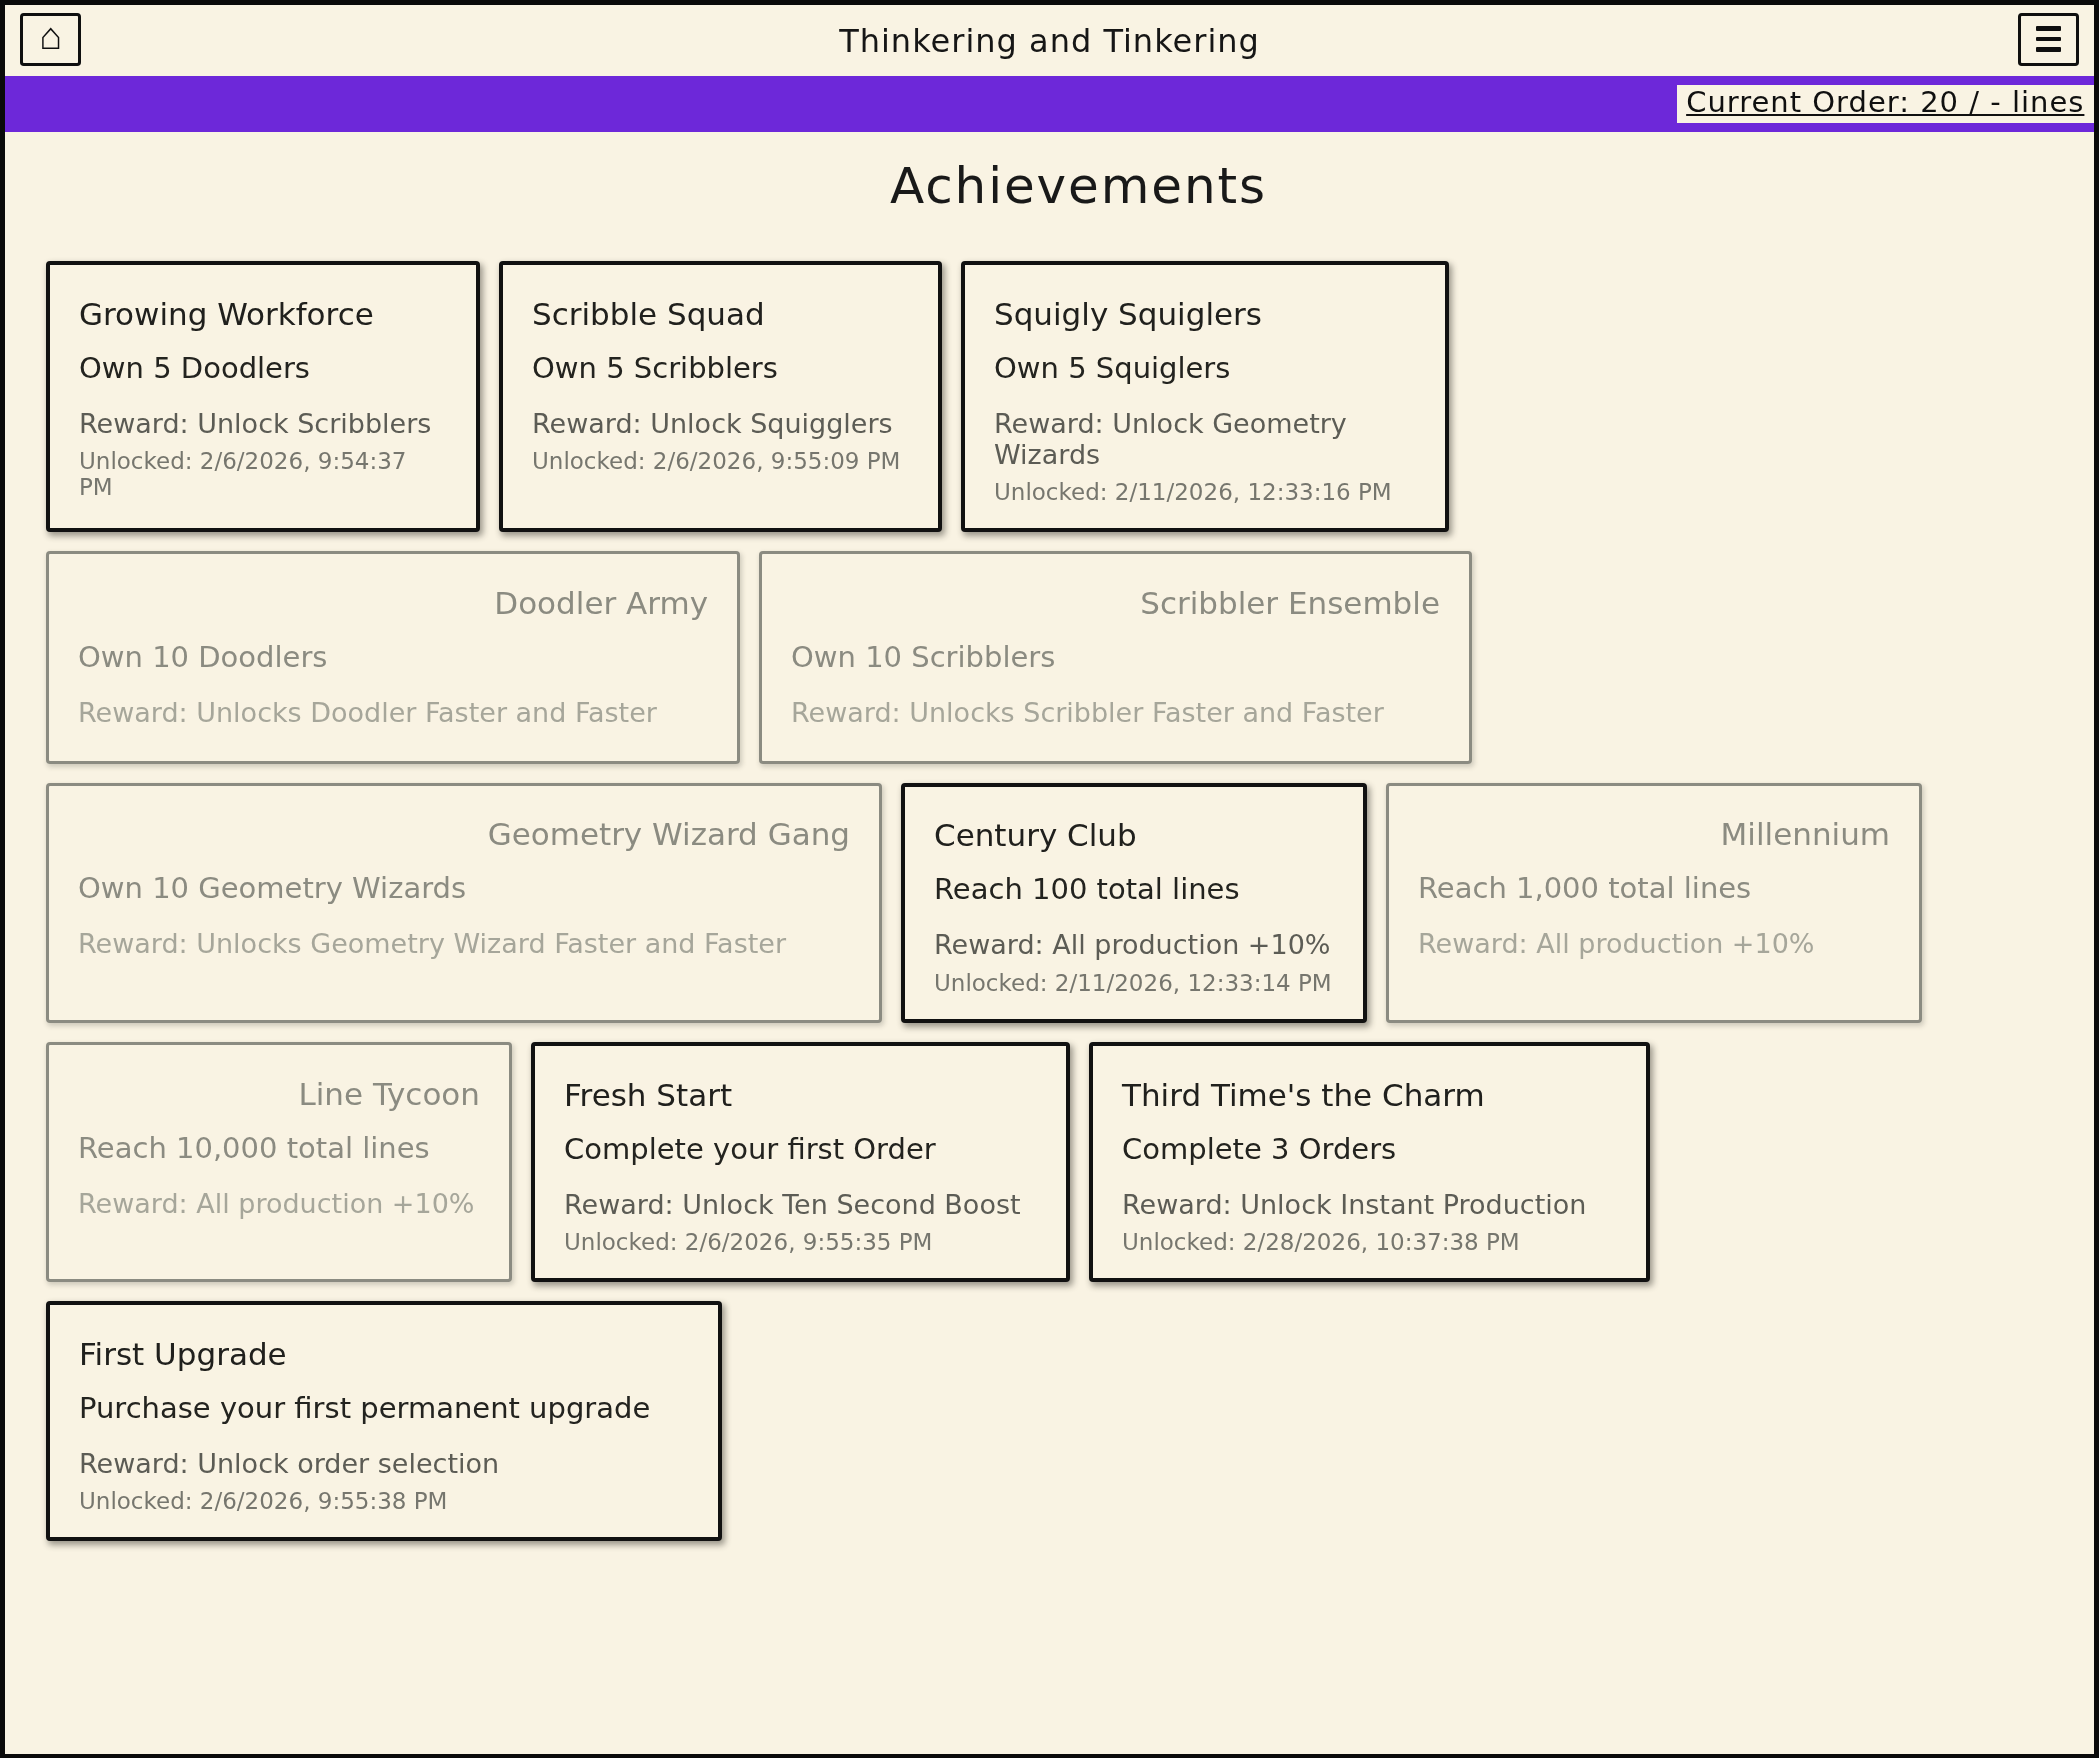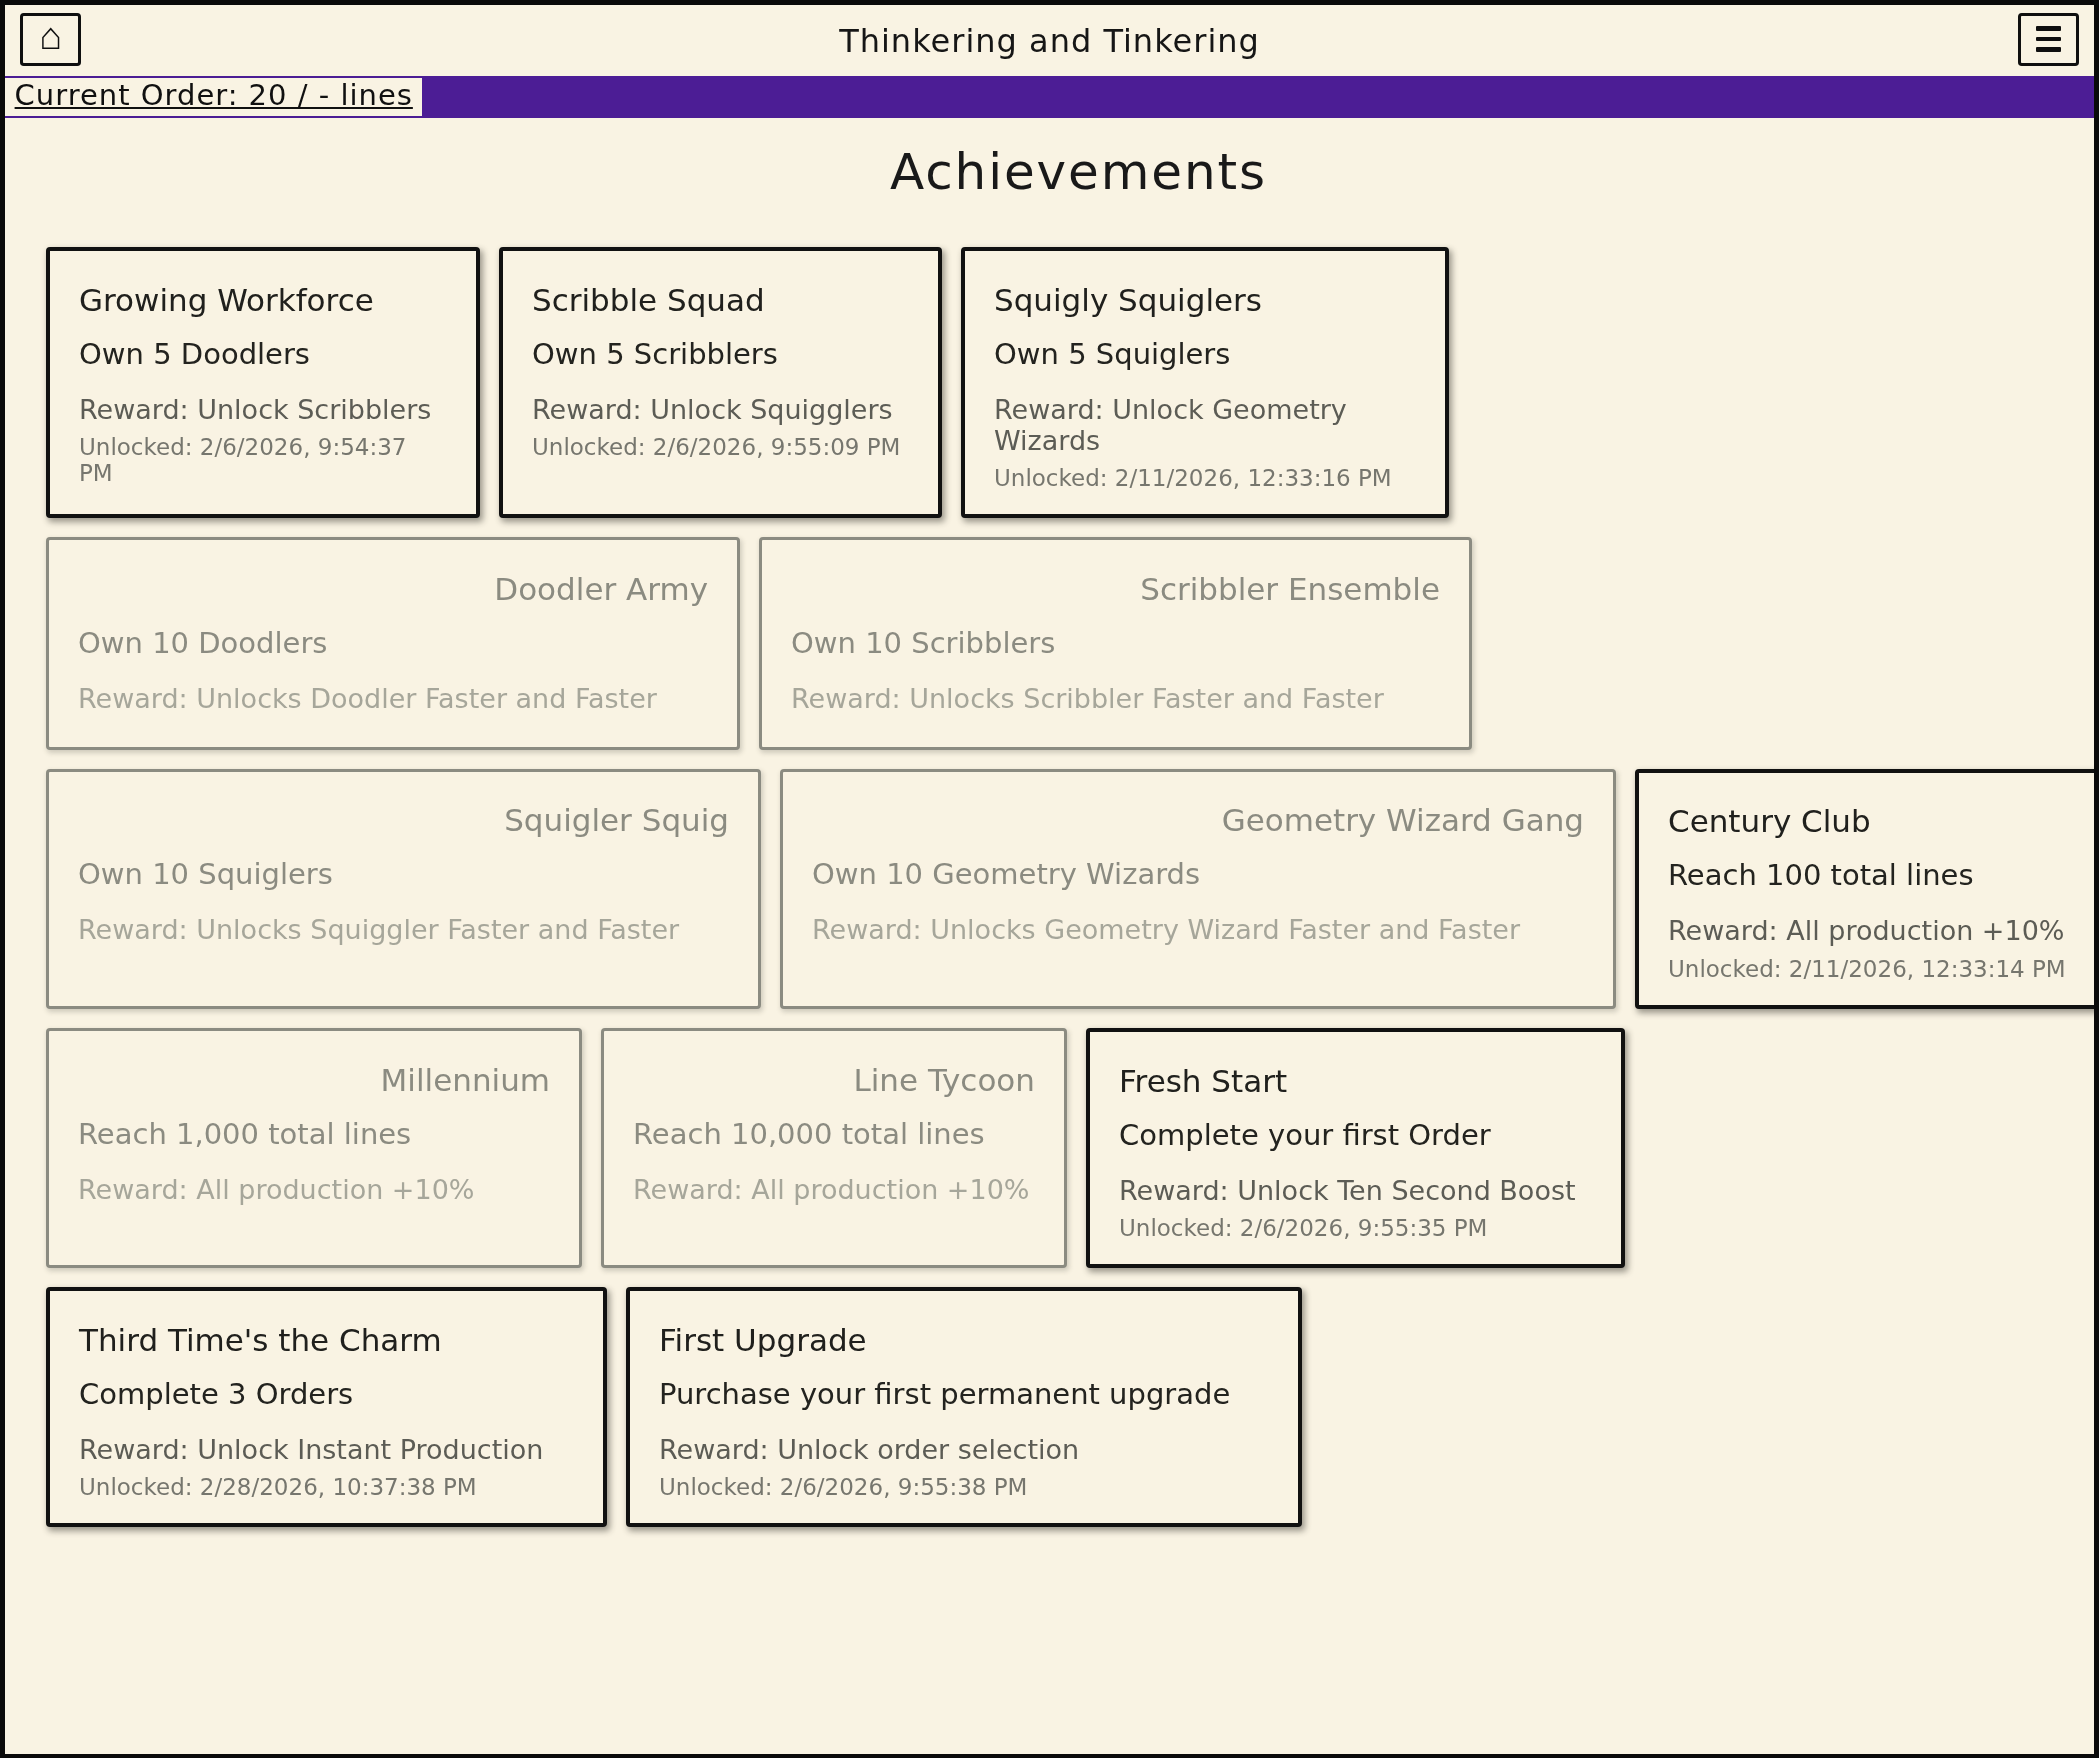--- a/index.html
+++ b/index.html
@@ -67,25 +67,25 @@
   }
   .app-title {
     margin: 8px;
     font-size: 32px;
     font-weight: 500;
     letter-spacing: 1px;
     color: #161616;
   }
   
   .order-bar {
-    height: 42px;
-    background: #4c1d95;
+    height: 56px;
+    background: #6d28d9;
     display: flex;
     align-items: center;
-    justify-content: flex-start;
+    justify-content: flex-end;
   }
   .order-chip {
     background: #f9f3e3;
     color: #101010;
     font-size: 29px;
     letter-spacing: 1px;
     line-height: 1.1;
     padding: 1.9px 9.6px 3.8px 9.6px;
     text-decoration: underline;
     cursor: pointer;
@@ -191,25 +191,20 @@
         <p class="c-desc">Own 10 Doodlers</p>
         <p class="c-reward">Reward: Unlocks Doodler Faster and Faster</p>
       </section>
 
       <section class="card locked" style="width:713px">
         <h3 class="c-title">Scribbler Ensemble</h3>
         <p class="c-desc">Own 10 Scribblers</p>
         <p class="c-reward">Reward: Unlocks Scribbler Faster and Faster</p>
       </section>
 
-      <section class="card locked" style="width:715px">
-        <h3 class="c-title">Squigler Squig</h3>
-        <p class="c-desc">Own 10 Squiglers</p>
-        <p class="c-reward">Reward: Unlocks Squiggler Faster and Faster</p>
-      </section>
 
       <section class="card locked" style="width:836px">
         <h3 class="c-title">Geometry Wizard Gang</h3>
         <p class="c-desc">Own 10 Geometry Wizards</p>
         <p class="c-reward">Reward: Unlocks Geometry Wizard Faster and Faster</p>
       </section>
 
       <section class="card unlocked" style="width:466px">
         <h3 class="c-title">Century Club</h3>
         <p class="c-desc">Reach 100 total lines</p>

